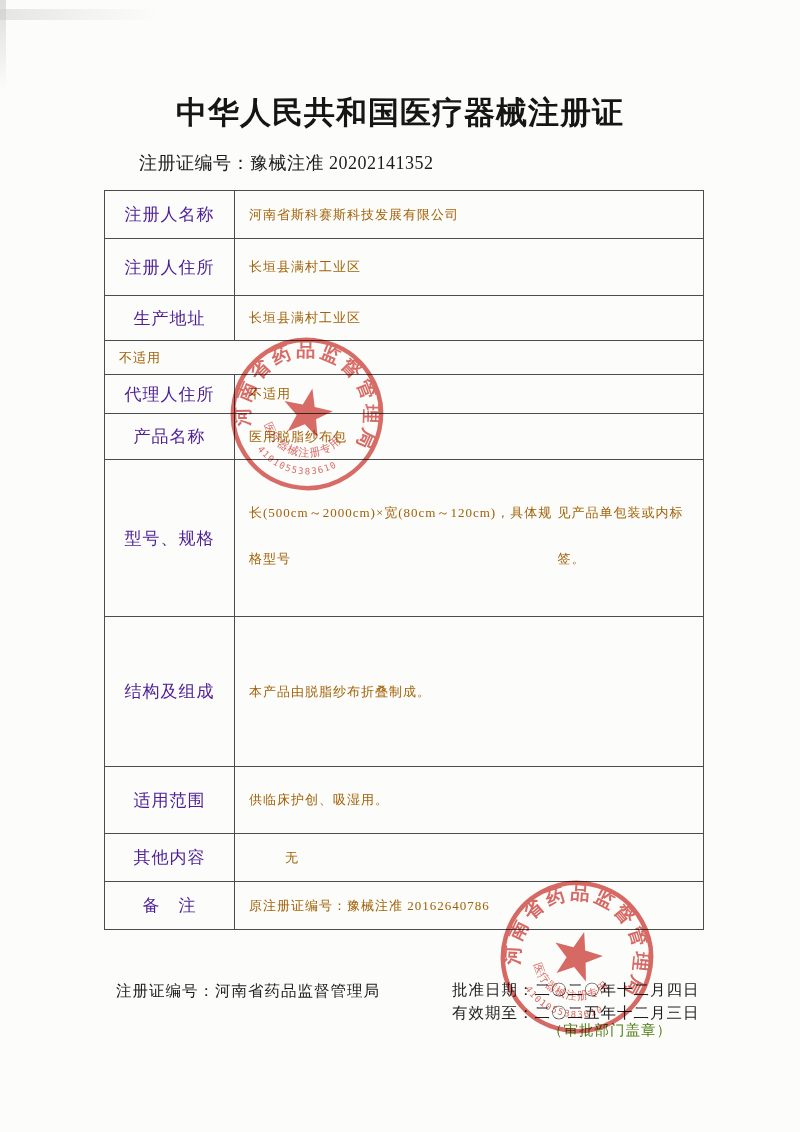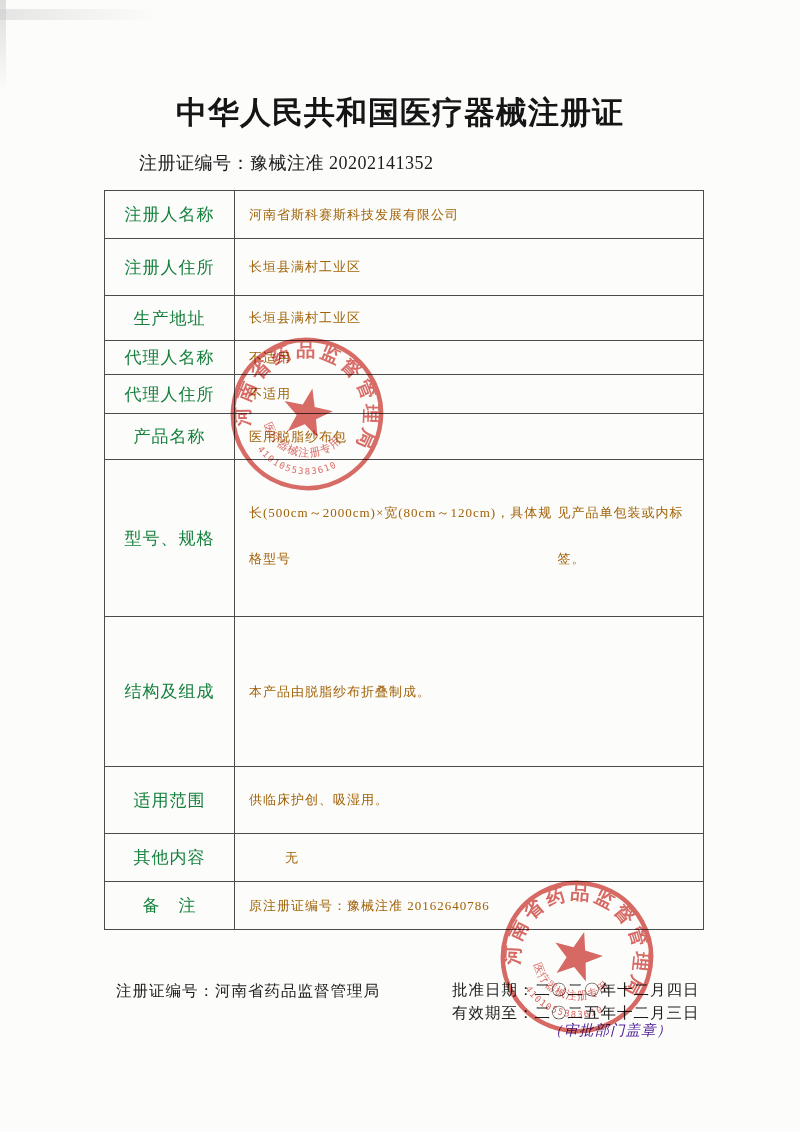--- a/index.html
+++ b/index.html
@@ -40,21 +40,21 @@
     border:1px solid #4c4c4c;
     box-sizing:border-box;
     background:transparent;
   }
   .trow{display:flex;border-bottom:1px solid #4c4c4c;box-sizing:border-box;}
   .trow:last-child{border-bottom:none;}
   .tlabel{
     width:130px;flex:0 0 130px;
     border-right:1px solid #4c4c4c;box-sizing:border-box;
     display:flex;align-items:center;justify-content:center;
-    font-size:17px;color:#15803d;letter-spacing:1px;
+    font-size:17px;color:#4c1d95;letter-spacing:1px;
     text-align:center;
   }
   .tvalue{
     flex:1;display:flex;align-items:center;
     padding-left:14px;padding-right:8px;
     font-size:13px;color:#a16207;letter-spacing:1px;
   }
   .r0{height:48px;} .r1{height:57px;} .r2{height:45px;} .r3{height:34px;}
   .r4{height:39px;} .r5{height:46px;} .r6{height:157px;} .r7{height:150px;}
   .r8{height:67px;} .r9{height:48px;} .r10{height:48px;gap:36px;} .r11{height:47px;}
@@ -65,21 +65,21 @@
   .footer-dept{
     position:absolute;left:116px;top:981px;
     font-size:15.5px;color:#1d1d1d;letter-spacing:1px;
   }
   .footer-right{
     position:absolute;left:452px;top:979px;
     font-size:15.5px;color:#1d1d1d;letter-spacing:1px;line-height:22.5px;
   }
   .footer-stamp-note{
     position:absolute;left:548px;top:1021px;
-    font-size:14.5px;color:#4c1d95;letter-spacing:1px;font-style:italic;
+    font-size:14.5px;color:#4d7c0f;letter-spacing:1px;
   }
   .seal{
     position:absolute;width:170px;height:170px;
     mix-blend-mode:multiply;
     pointer-events:none;
   }
   .seal-1{left:222px;top:329px;}
   .seal-2{left:492px;top:872px;}
 </style>
 </head>
@@ -101,21 +101,20 @@
     </div>
     <div class="trow r1">
       <div class="tlabel">注册人住所</div>
       <div class="tvalue">长垣县满村工业区</div>
     </div>
     <div class="trow r2">
       <div class="tlabel">生产地址</div>
       <div class="tvalue">长垣县满村工业区</div>
     </div>
     <div class="trow r3">
-      <div class="tlabel">代理人名称</div>
       <div class="tvalue">不适用</div>
     </div>
     <div class="trow r4">
       <div class="tlabel">代理人住所</div>
       <div class="tvalue">不适用</div>
     </div>
     <div class="trow r5">
       <div class="tlabel">产品名称</div>
       <div class="tvalue">医用脱脂纱布包</div>
     </div>

